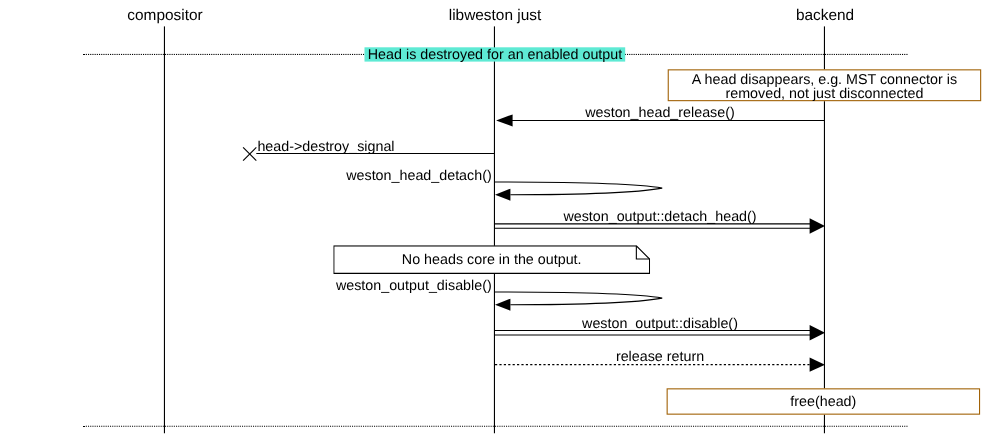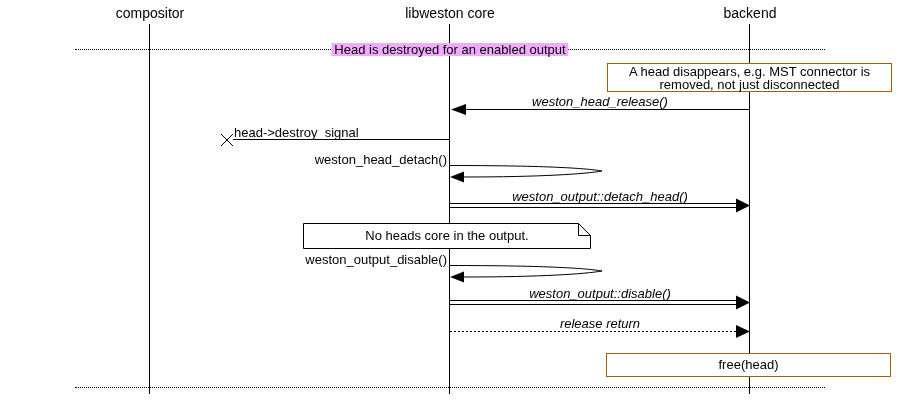--- a/index.html
+++ b/index.html
@@ -31,33 +31,33 @@
     position: absolute;
     left: 75px;
     width: 750px;
     height: 0;
     border-top: 1px dotted #000;
   }
   .sep-label {
     position: absolute;
     left: 450px;
     transform: translateX(-50%);
-    background: #f0abfc;
+    background: #5eead4;
     padding: 0 3px;
     font-size: 13px;
     line-height: 13px;
     white-space: nowrap;
   }
   .msg {
     position: absolute;
     font-size: 13px;
     line-height: 13px;
     white-space: nowrap;
   }
-  .msg.center { transform: translateX(-50%); font-style: italic; }
+  .msg.center { transform: translateX(-50%); }
   .plainbox {
     position: absolute;
     border: 1px solid #a16207;
     background: #fff;
     text-align: center;
     font-size: 13px;
   }
   .notewrap { position: absolute; }
   .notewrap .notelabel {
     position: absolute;
@@ -72,21 +72,21 @@
 </head>
 <body>
 
 <div class="canvas">
 
   <div class="lifeline" style="left:149px"></div>
   <div class="lifeline" style="left:449px"></div>
   <div class="lifeline" style="left:749px"></div>
 
   <div class="entity" style="left:150px">compositor</div>
-  <div class="entity" style="left:450px">libweston core</div>
+  <div class="entity" style="left:450px">libweston just</div>
   <div class="entity" style="left:750px">backend</div>
 
   <div class="sep-line" style="top:49px"></div>
   <div class="sep-label" style="top:43px">Head is destroyed for an enabled output</div>
 
   <svg class="overlay" width="900" height="403" viewBox="0 0 900 403">
 
     <g stroke="#000" stroke-width="1">
       <line x1="464" y1="109.5" x2="750" y2="109.5"></line>
       <polygon points="451,109.5 466,104 466,115" fill="#000" stroke="none"></polygon>

